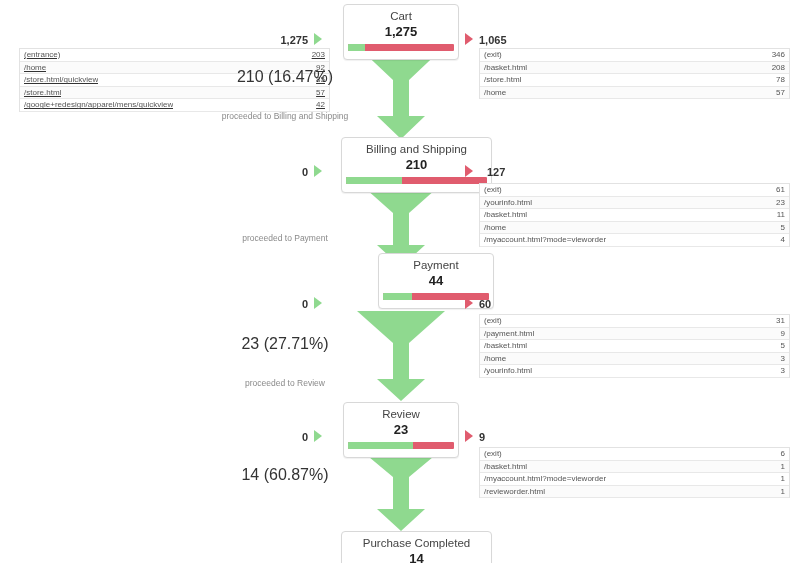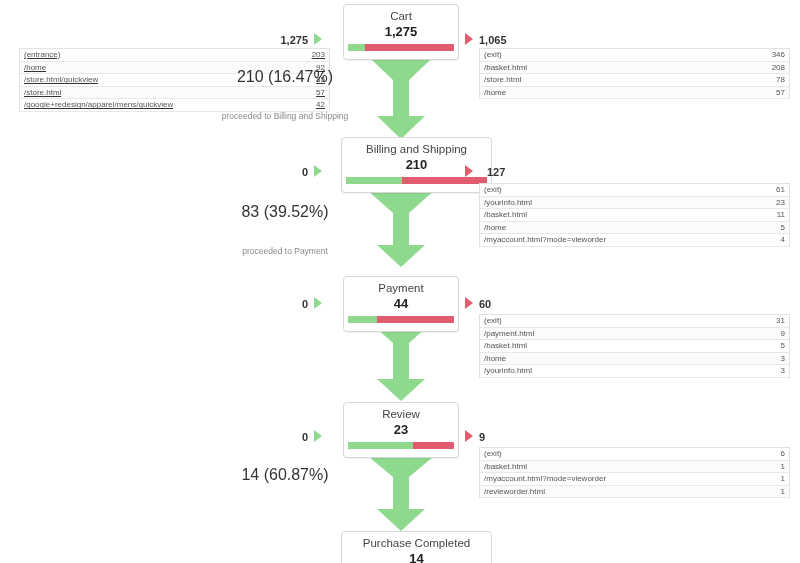--- a/index.html
+++ b/index.html
@@ -255,25 +255,24 @@
       <span class="label">/home</span>
       <span class="value">5</span>
     </div>
     <div class="row">
       <span class="label">/myaccount.html?mode=vieworder</span>
       <span class="value">4</span>
     </div>
   </div>
 
   <div class="conn-note" style="left:170px; top:205px;">
-    <div class="conn-main">83 (39.52%)</div>
     <div class="conn-sub">proceeded to Payment</div>
   </div>
 
-  <div class="stage" style="top:276px;">
+  <div class="stage" style="top:253px;margin-left:35px;">
     <div class="stage-title">Payment</div>
     <div class="stage-count">44</div>
     <div class="stage-bar">
       <div class="fill" style="width:27.71%"></div>
     </div>
   </div>
   <div class="side-val left" style="left:275px; top:298px; width:33px;">0</div>
   <div class="tri green" style="left:314px; top:297px;"></div>
   <div class="tri red" style="left:465px; top:297px;"></div>
   <div class="side-val" style="left:479px; top:298px;">60</div>
@@ -295,20 +294,22 @@
       <span class="label">/home</span>
       <span class="value">3</span>
     </div>
     <div class="row">
       <span class="label">/yourinfo.html</span>
       <span class="value">3</span>
     </div>
   </div>
 
   <div class="conn-note" style="left:170px; top:337px;">
+    <div class="conn-main">23 (27.71%)</div>
+    <div class="conn-sub">proceeded to Review</div>
   </div>
 
   <div class="stage" style="top:402px;">
     <div class="stage-title">Review</div>
     <div class="stage-count">23</div>
     <div class="stage-bar">
       <div class="fill" style="width:60.87%"></div>
     </div>
   </div>
   <div class="side-val left" style="left:275px; top:431px; width:33px;">0</div>

